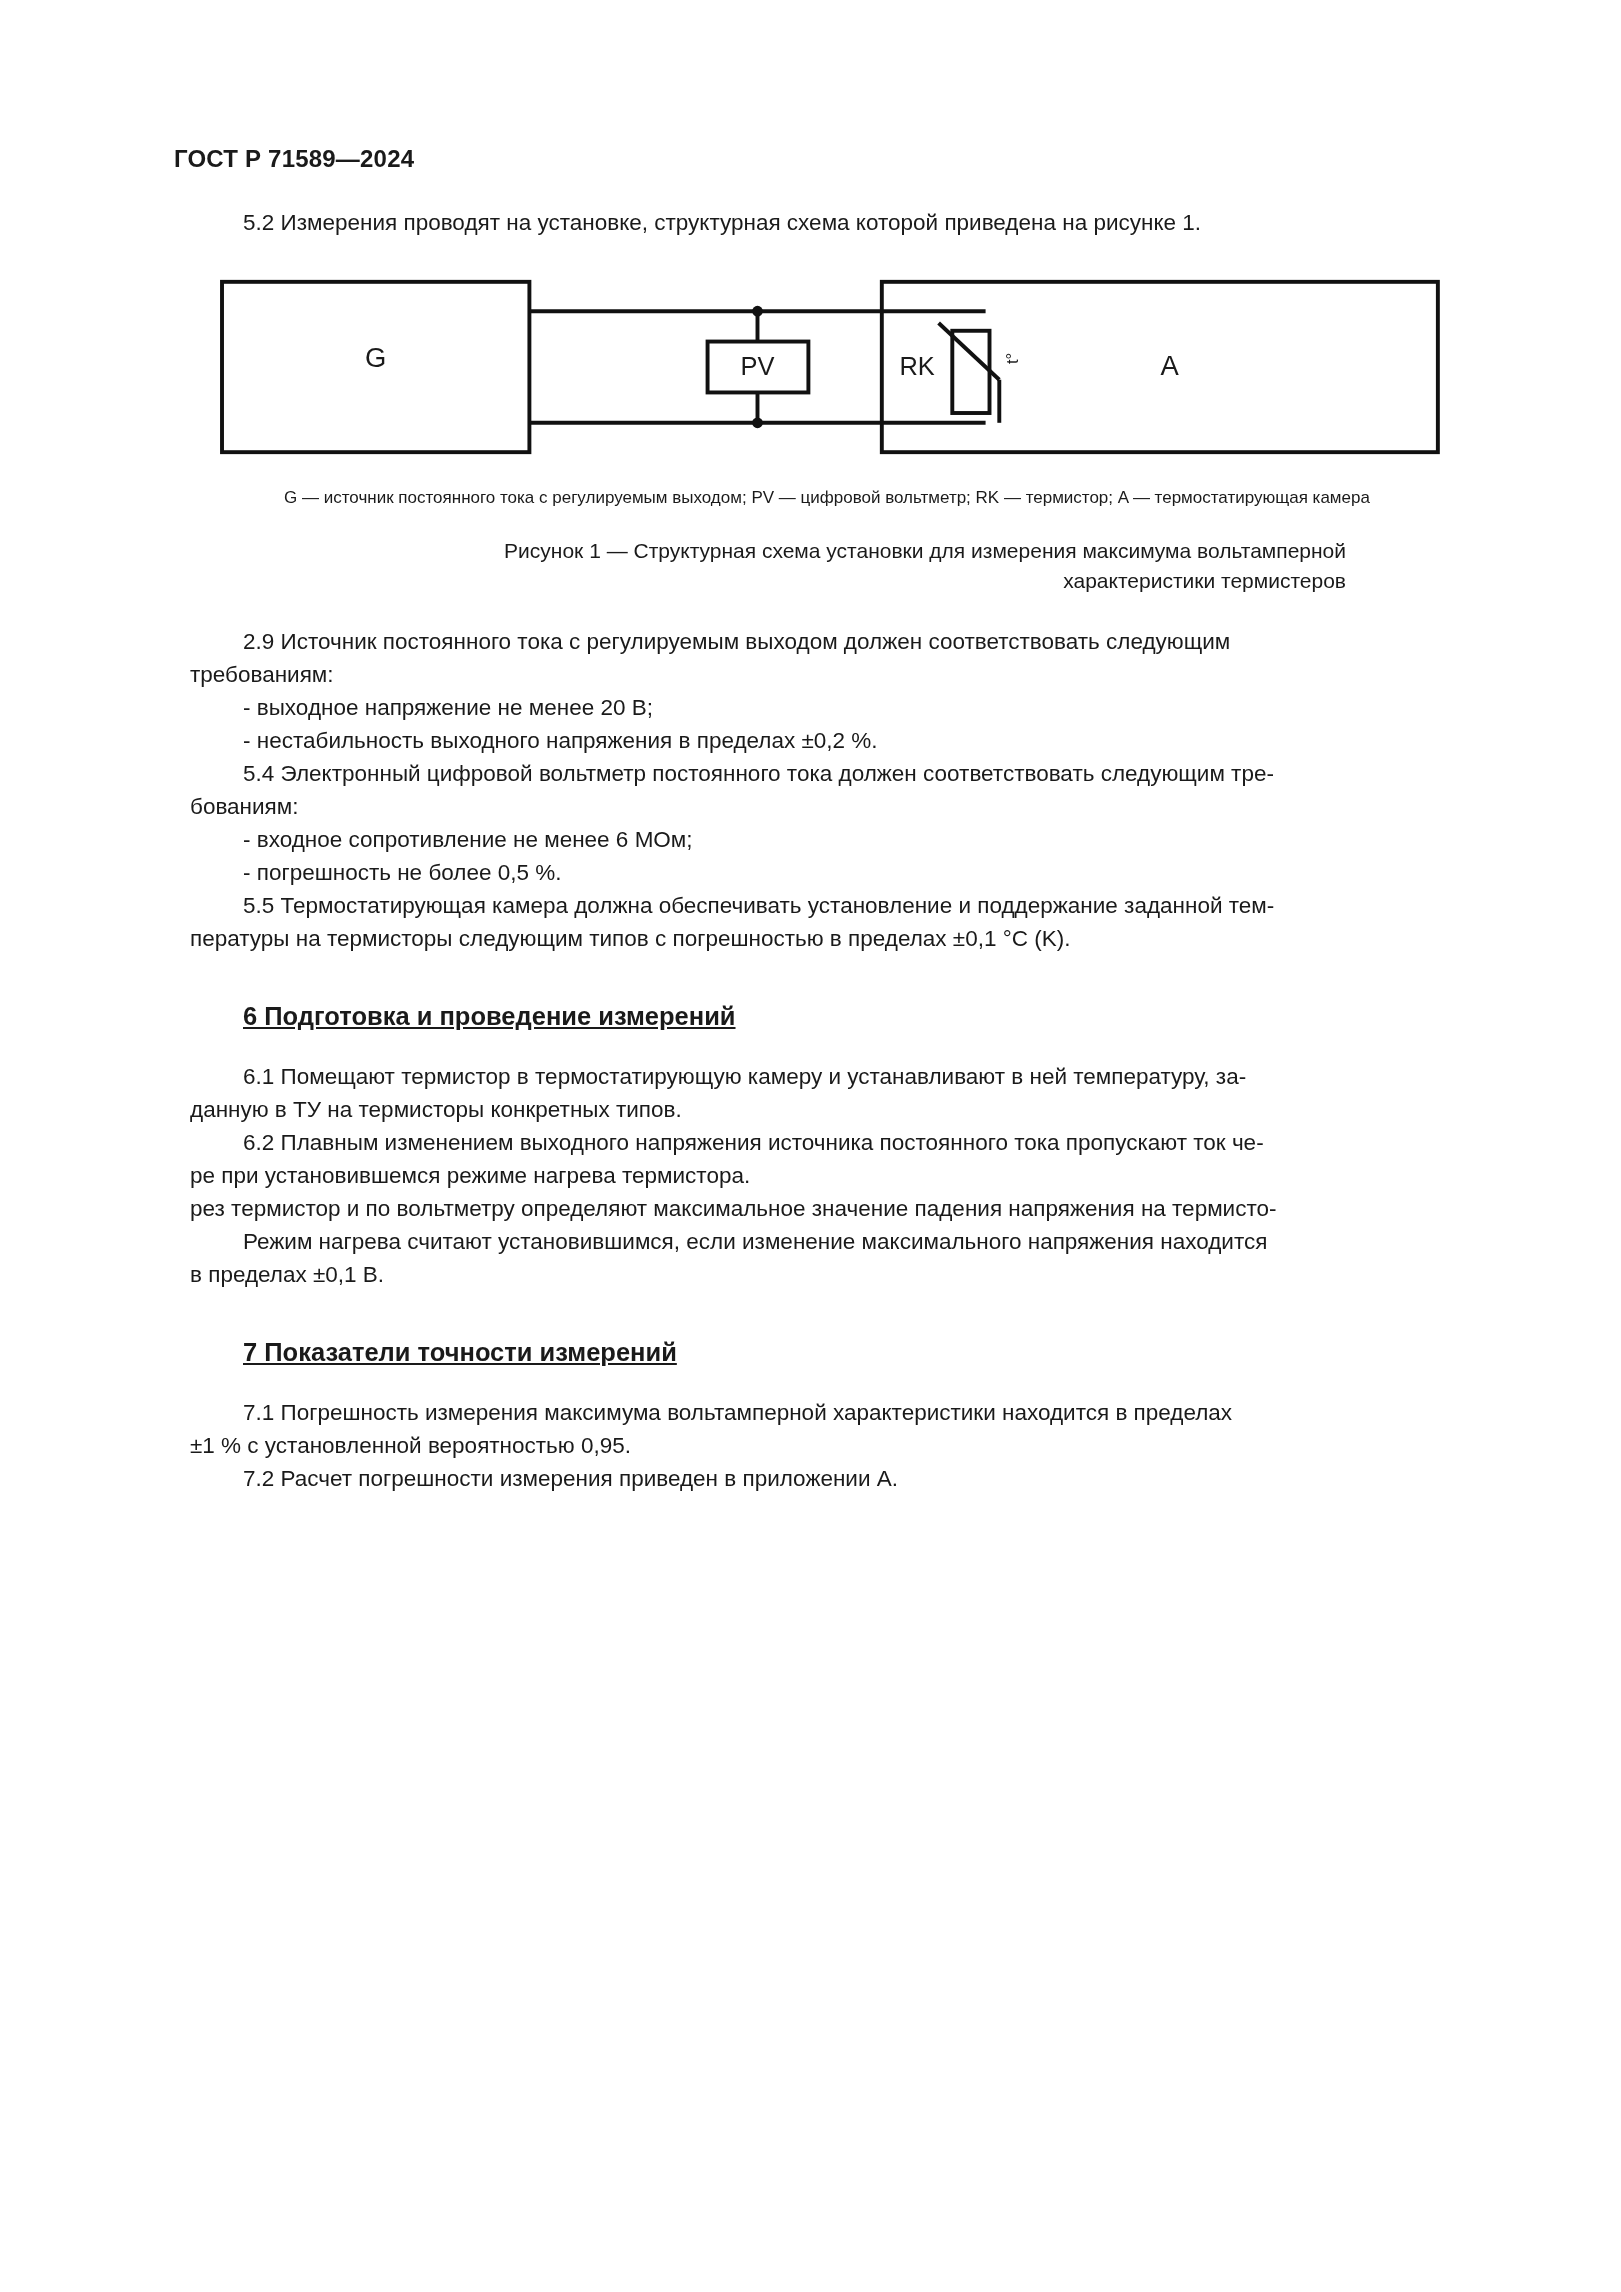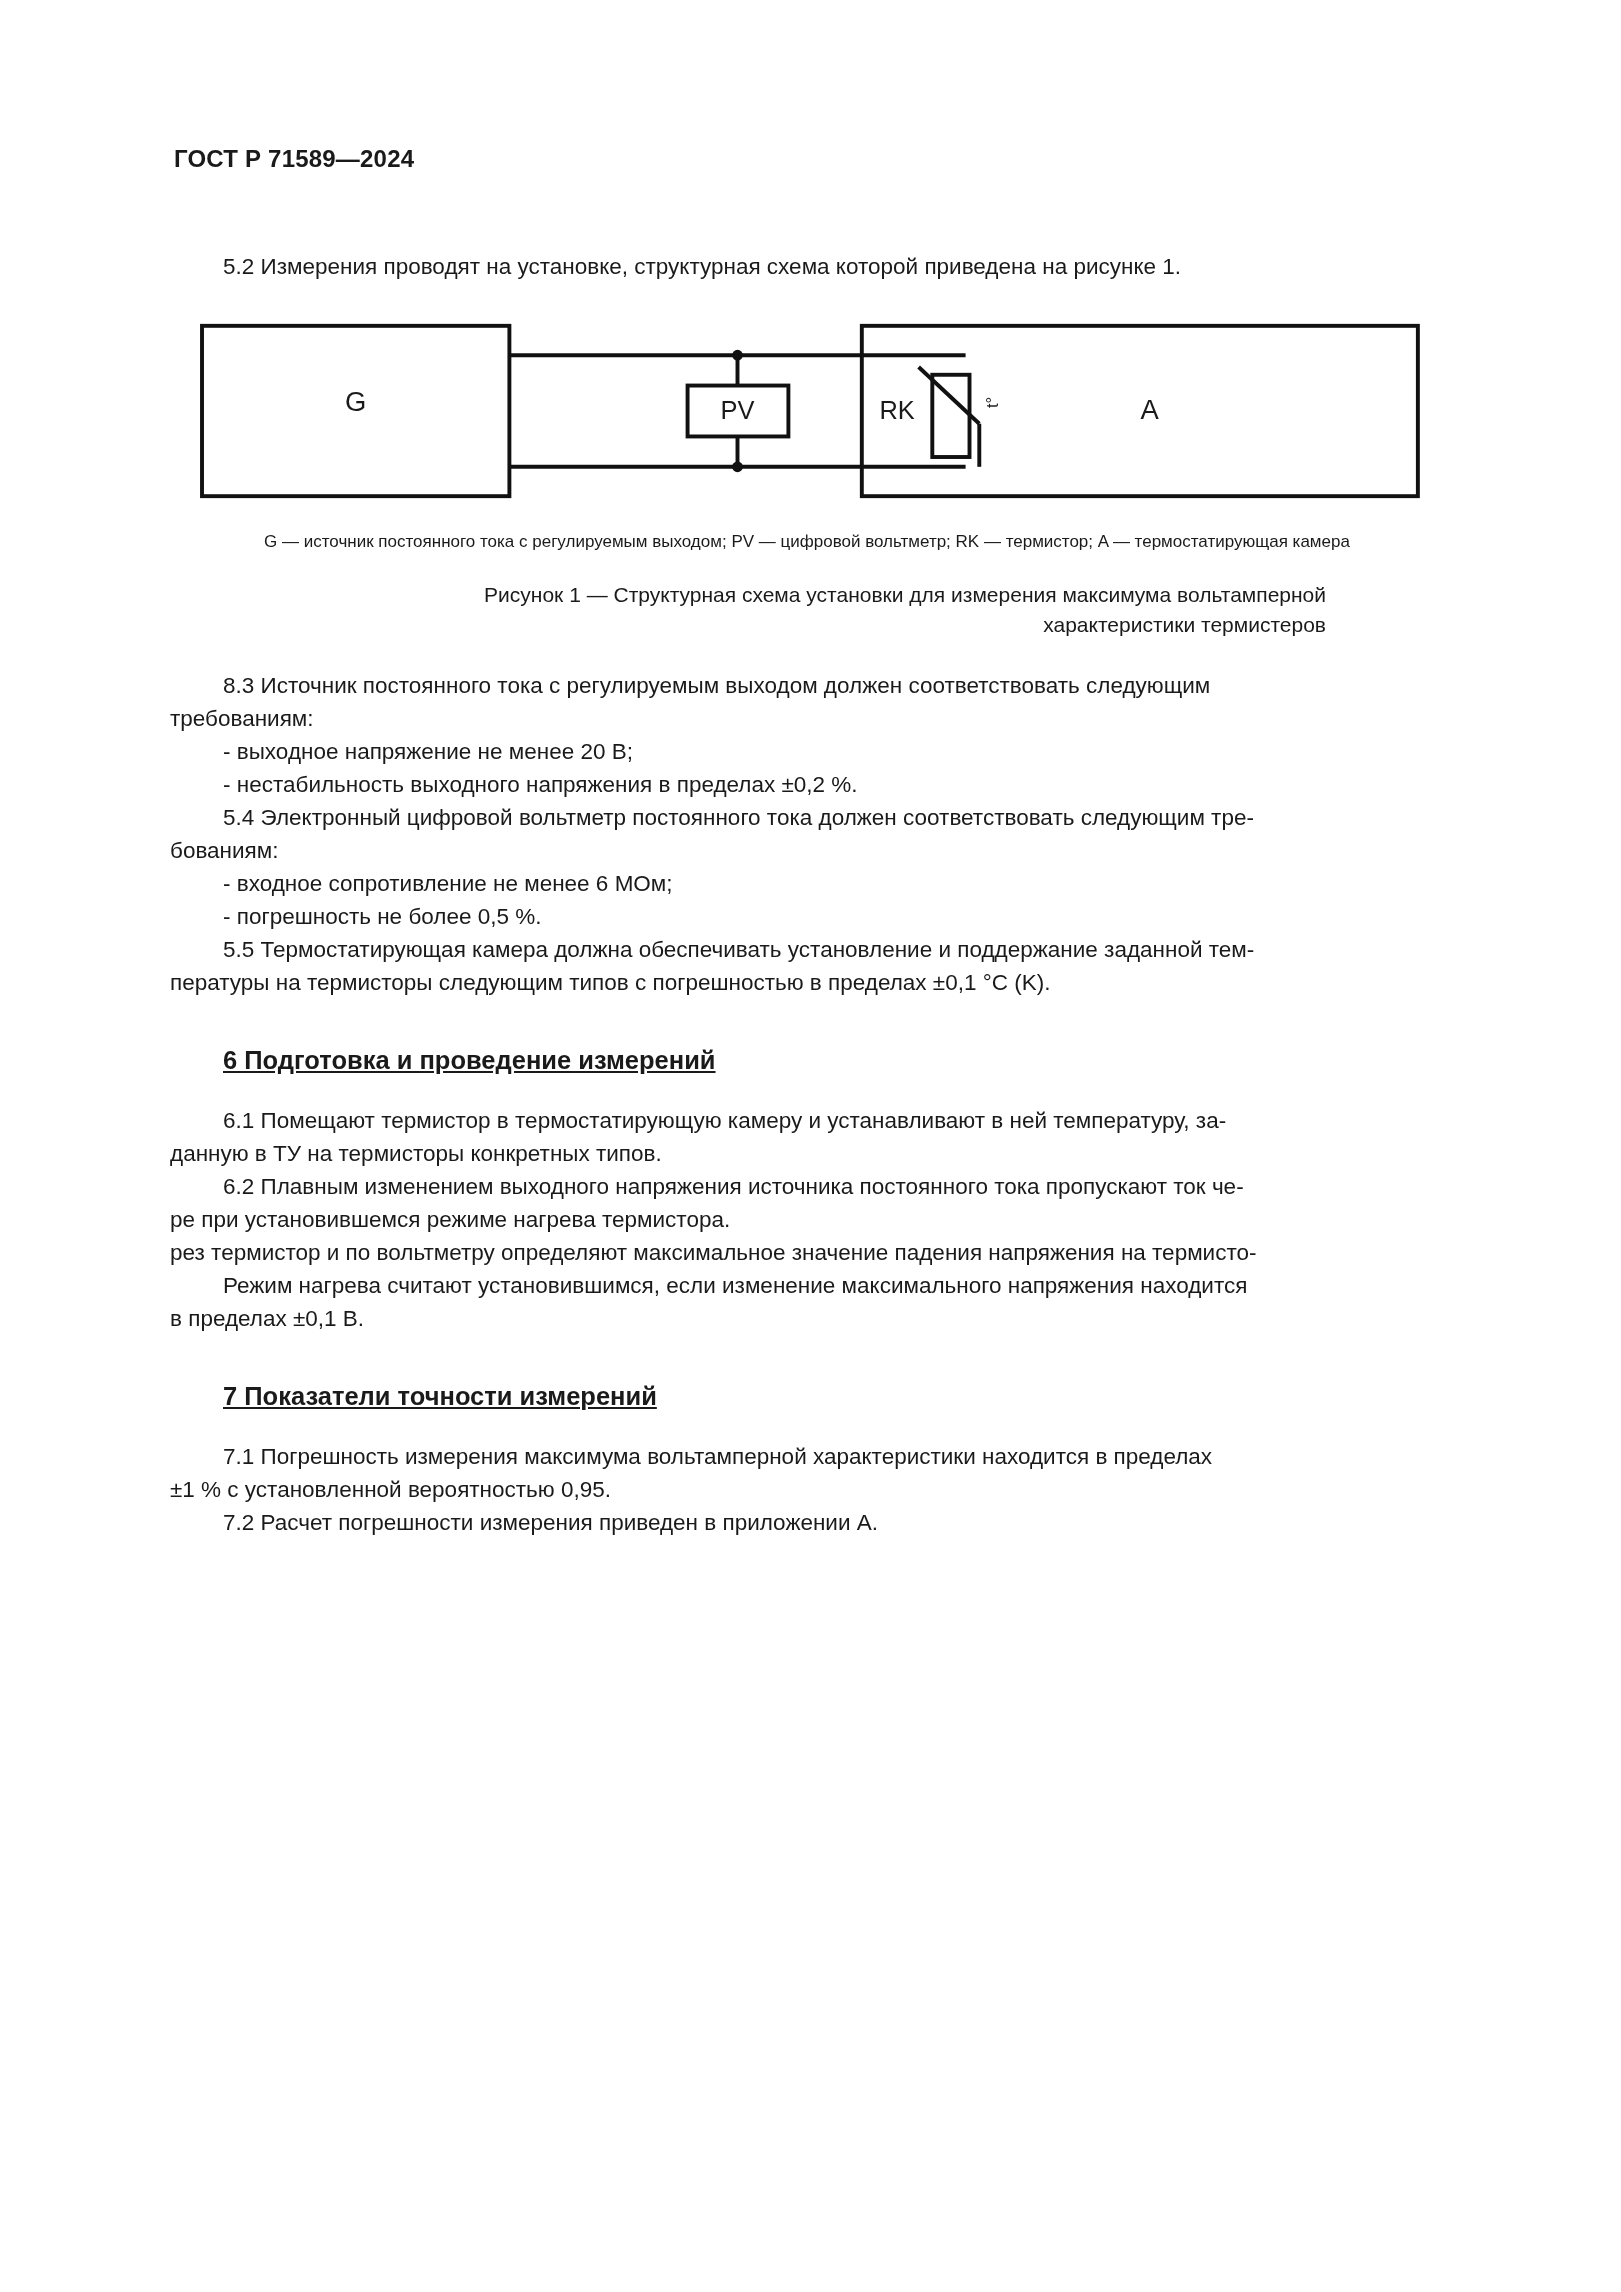--- a/index.html
+++ b/index.html
@@ -28,24 +28,23 @@
     top: 145px;
     font-size: 24px;
     font-weight: bold;
     letter-spacing: 0.2px;
     white-space: nowrap;
   }
 
   
   .content {
     position: absolute;
-    left: 170px;
+    left: 190px;
     top: 206px;
     width: 1274px;
-    margin-top: 44px;
   }
 
   p {
     margin: 0;
     font-size: 22.5px;
     line-height: 33px;
     text-align: justify;
     text-justify: inter-word;
   }
   p.nojust { text-align: left; }
@@ -167,21 +166,21 @@
 
       <p class="fig-caption">
         <span>Рисунок 1 — Структурная схема установки для измерения максимума вольтамперной</span><br>
         <span>характеристики  термистеров</span>
       </p>
     </div>
 
     <div style="height:29px"></div>
 
     <p class="nojust">
-      <span style="display:block;text-align:justify;text-indent:53px;">8.3  Источник постоянного тока с регулируемым выходом должен соответствовать следующим</span>
+      <span style="display:block;text-align:justify;text-indent:53px;">2.9  Источник постоянного тока с регулируемым выходом должен соответствовать следующим</span>
       <span style="display:block;">требованиям:</span>
     </p>
     <p class="dash-item">-  выходное напряжение не менее 20 В;</p>
     <p class="dash-item">-  нестабильность выходного напряжения в пределах ±0,2 %.</p>
 
     <p class="nojust">
       <span style="display:block;text-align:justify;text-indent:53px;">5.4  Электронный цифровой вольтметр постоянного тока должен соответствовать следующим тре-</span>
       <span style="display:block;">бованиям:</span>
     </p>
     <p class="dash-item">-  входное сопротивление не менее 6 МОм;</p>

